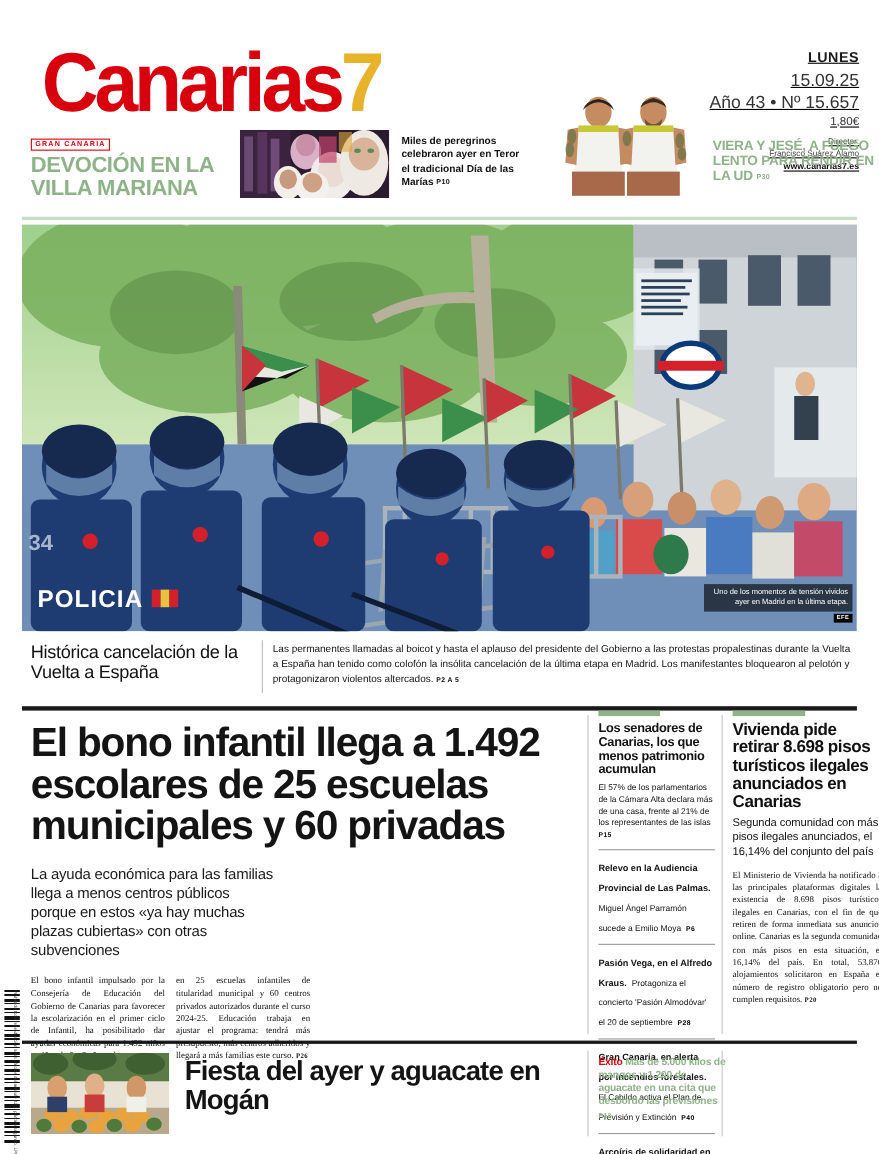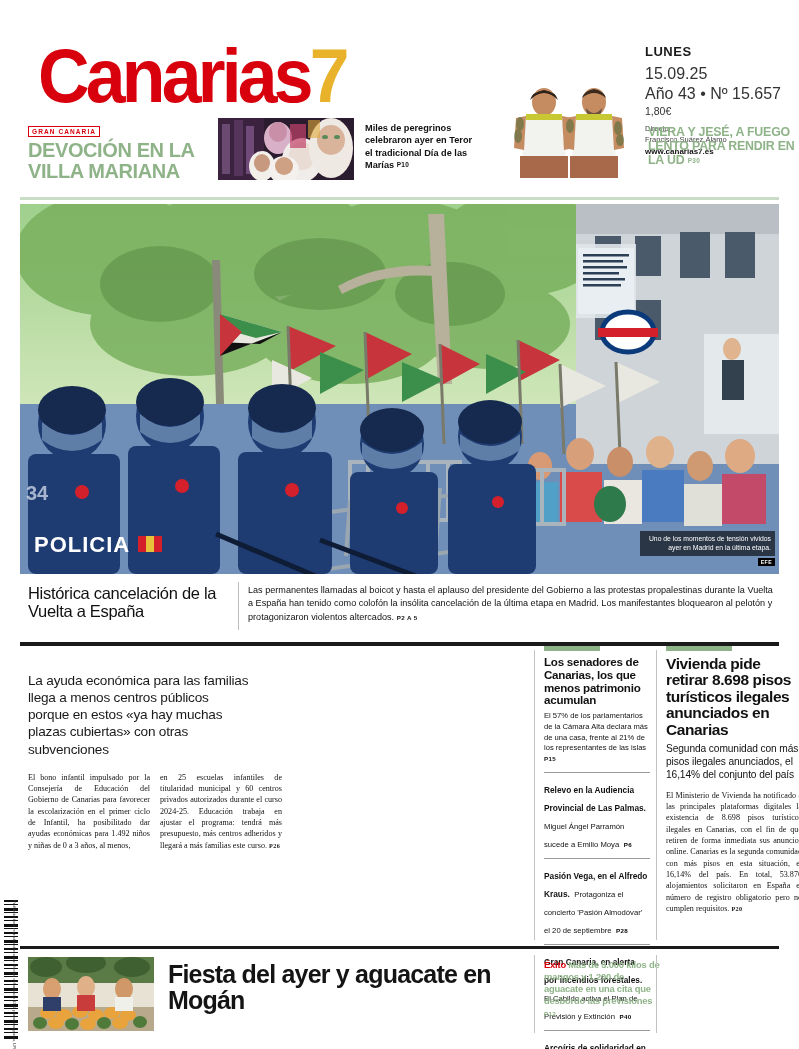--- a/index.html
+++ b/index.html
@@ -18,21 +18,21 @@
     font-family: "Liberation Sans", sans-serif;
     font-weight: 700; font-style: normal;
     font-size: 76px; letter-spacing: -4px;
     color: #d9000d; line-height: 1;
     transform: scaleX(0.94);
     transform-origin: left center;
   }
   .logo .seven { color: #e8b32a; }
   .dateblock {
     position:absolute; right: 18px; top: 44px;
-    line-height: 1.28;
+    text-align: right; line-height: 1.28; text-decoration: underline;
   }
   .dateblock .dow { font-size: 13px; font-weight: 700; letter-spacing:.5px; color:#1a1a1a; }
   .dateblock .d1 { font-size: 16px; color:#333; margin-top:3px; }
   .dateblock .d2 { font-size: 16px; color:#333; }
   .dateblock .d3 { font-size: 10.5px; color:#333; }
   .dateblock .small { font-size: 7.5px; color:#444; margin-top:6px; line-height:1.45; }
   .dateblock .web { font-weight:700; font-size:8px; color:#111; }
 
   
   .topbanner { position:relative; height: 86px; margin: 0 20px; }
@@ -421,20 +421,21 @@
     <div class="body">
       <span>Las permanentes llamadas al boicot y hasta el aplauso del presidente del Gobierno a las protestas propalestinas durante la Vuelta a España han tenido como colofón la insólita cancelación de la última etapa en Madrid. Los manifestantes bloquearon al pelotón y protagonizaron violentos altercados.</span>
       <span class="pg">P2 A 5</span>
     </div>
   </div>
   <div class="thickrule"></div>
 
   <div class="grid">
 
     <div class="col-main">
+      <div class="headline">El bono infantil llega a 1.492 escolares de 25 escuelas municipales y 60 privadas</div>
       <div class="sub-row">
         <div class="lead">La ayuda económica para las familias llega a menos centros públicos porque en estos «ya hay muchas plazas cubiertas» con otras subvenciones</div>
         <div class="bodycols">
           <div class="bodycol">El bono infantil impulsado por la Consejería de Educación del Gobierno de Canarias para favorecer la escolarización en el primer ciclo de Infantil, ha posibilitado dar ayudas económicas para 1.492 niños y niñas de 0 a 3 años, al menos,</div>
           <div class="bodycol">
             <span>en 25 escuelas infantiles de titularidad municipal y 60 centros privados autorizados durante el curso 2024-25. Educación trabaja en ajustar el programa: tendrá más presupuesto, más centros adheridos y llegará a más familias este curso.</span>
             <span class="pg">P26</span>
           </div>
         </div>
       </div>

